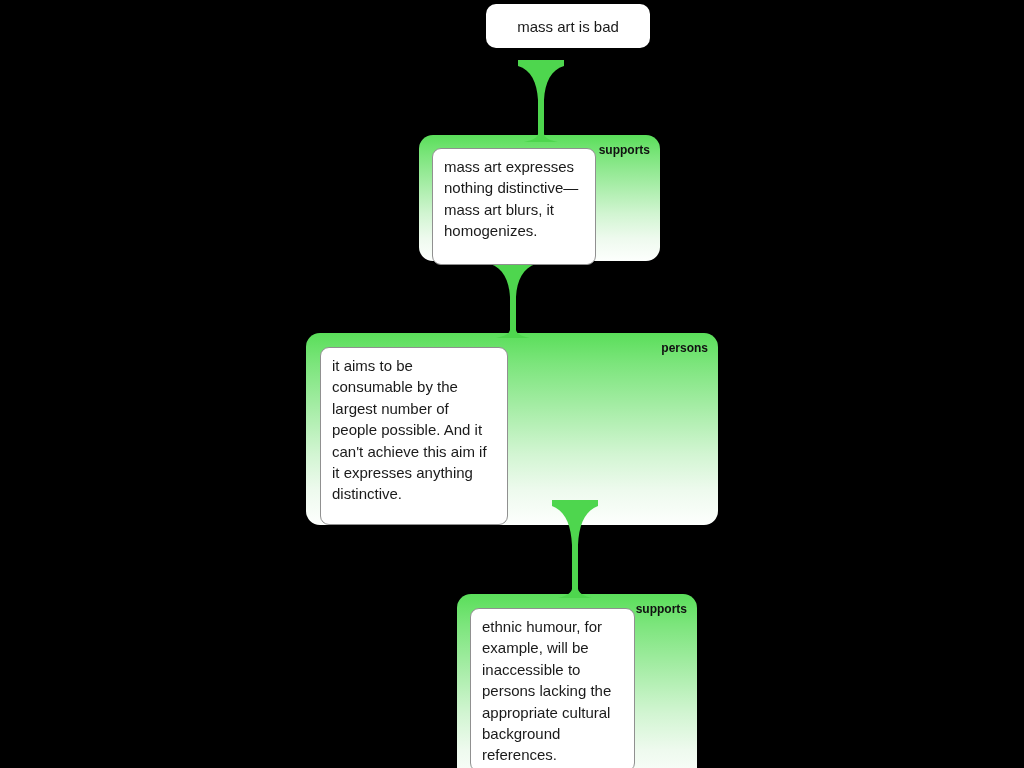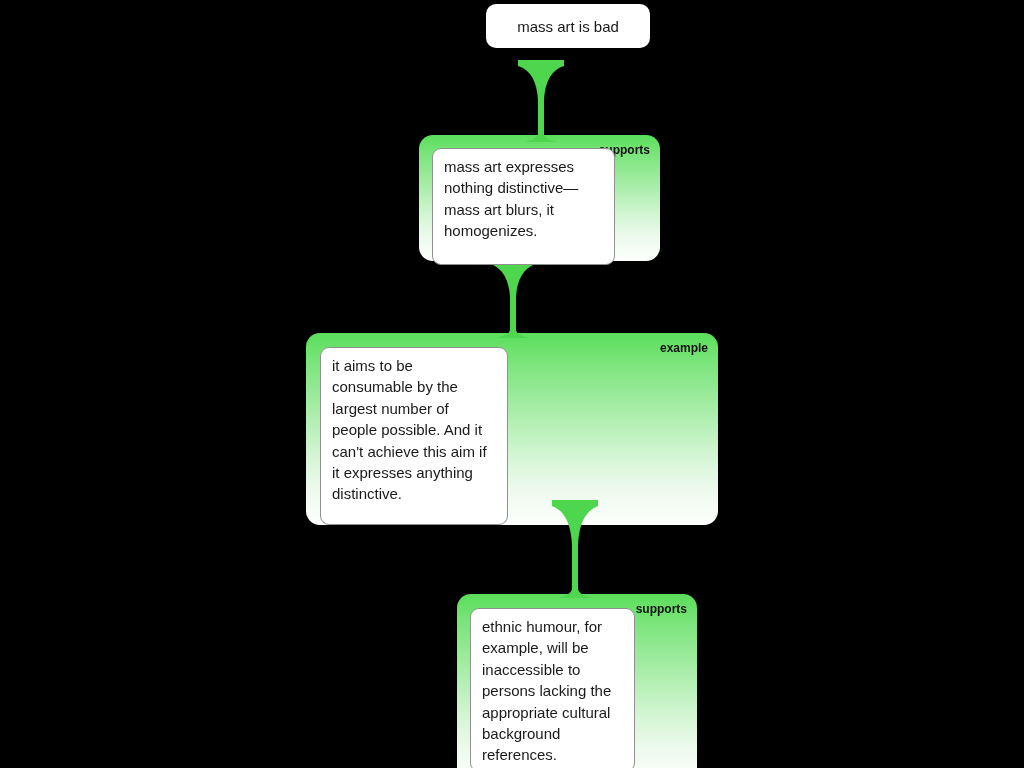--- a/index.html
+++ b/index.html
@@ -101,33 +101,33 @@
   <div class="connector" style="left:518px; top:60px; width:46px; height:82px;">
     <svg viewBox="0 0 46 82" preserveAspectRatio="none">
       <path d="M0,0 L46,0 L46,6 C33,10 27,22 26,40 L26,74 C27,78 31,80 40,82 L6,82
                C15,80 19,78 20,74 L20,40 C19,22 13,10 0,6 Z" fill="#4ed64e"></path>
     </svg>
   </div>
 
   <div class="relation-box" style="left:419px; top:135px; width:241px; height:126px;">
     <span class="relation-label">supports</span>
   </div>
-  <div class="reason-card" style="left:432px; top:148px; width:183px; height:117px;">
+  <div class="reason-card" style="left:432px; top:148px; width:164px; height:117px;">
     <span>mass art expresses nothing distinctive—mass art blurs, it homogenizes.</span>
   </div>
 
   <div class="connector" style="left:490px; top:258px; width:46px; height:80px;">
     <svg viewBox="0 0 46 80" preserveAspectRatio="none">
       <path d="M0,0 L46,0 L46,6 C33,10 27,22 26,39 L26,72 C27,76 31,78 40,80 L6,80
                C15,78 19,76 20,72 L20,39 C19,22 13,10 0,6 Z" fill="#4ed64e"></path>
     </svg>
   </div>
 
   <div class="relation-box" style="left:306px; top:333px; width:412px; height:192px;">
-    <span class="relation-label">example</span>
+    <span class="relation-label">persons</span>
   </div>
   <div class="reason-card" style="left:320px; top:347px; width:188px; height:178px;">
     <span>it aims to be consumable by the largest number of people possible. And it can't achieve this aim if it expresses anything distinctive.</span>
   </div>
 
   <div class="connector" style="left:552px; top:500px; width:46px; height:98px;">
     <svg viewBox="0 0 46 98" preserveAspectRatio="none">
       <path d="M0,0 L46,0 L46,6 C33,11 27,24 26,45 L26,89 C27,93 31,96 40,98 L6,98
                C15,96 19,93 20,89 L20,45 C19,24 13,11 0,6 Z" fill="#4ed64e"></path>
     </svg>

